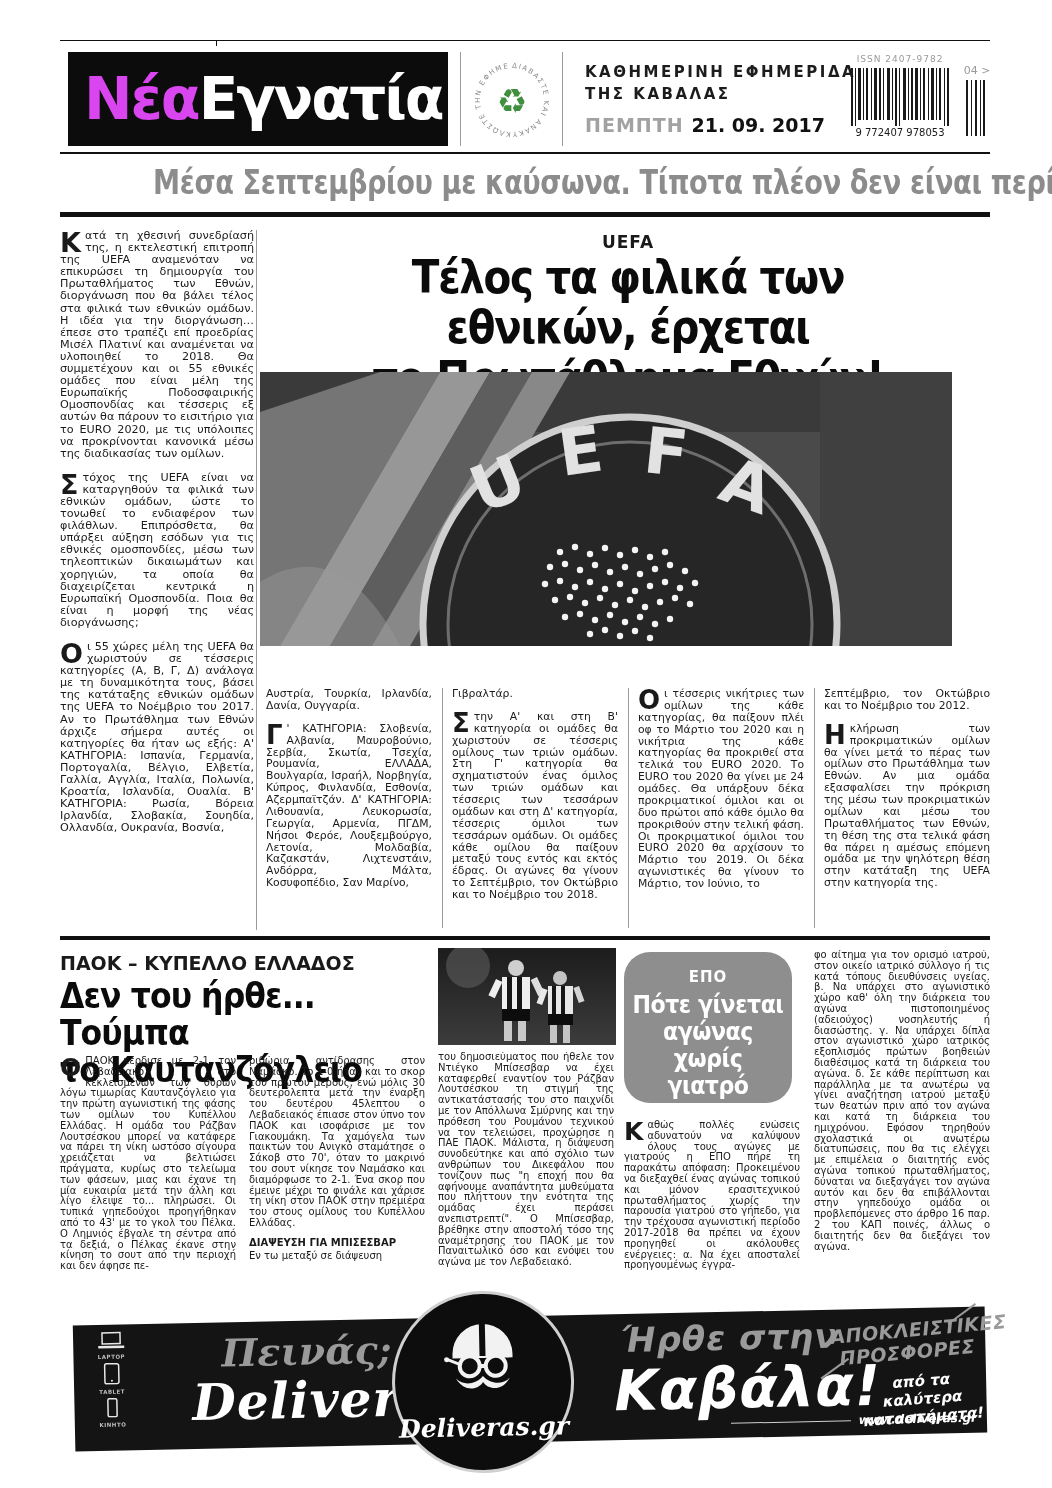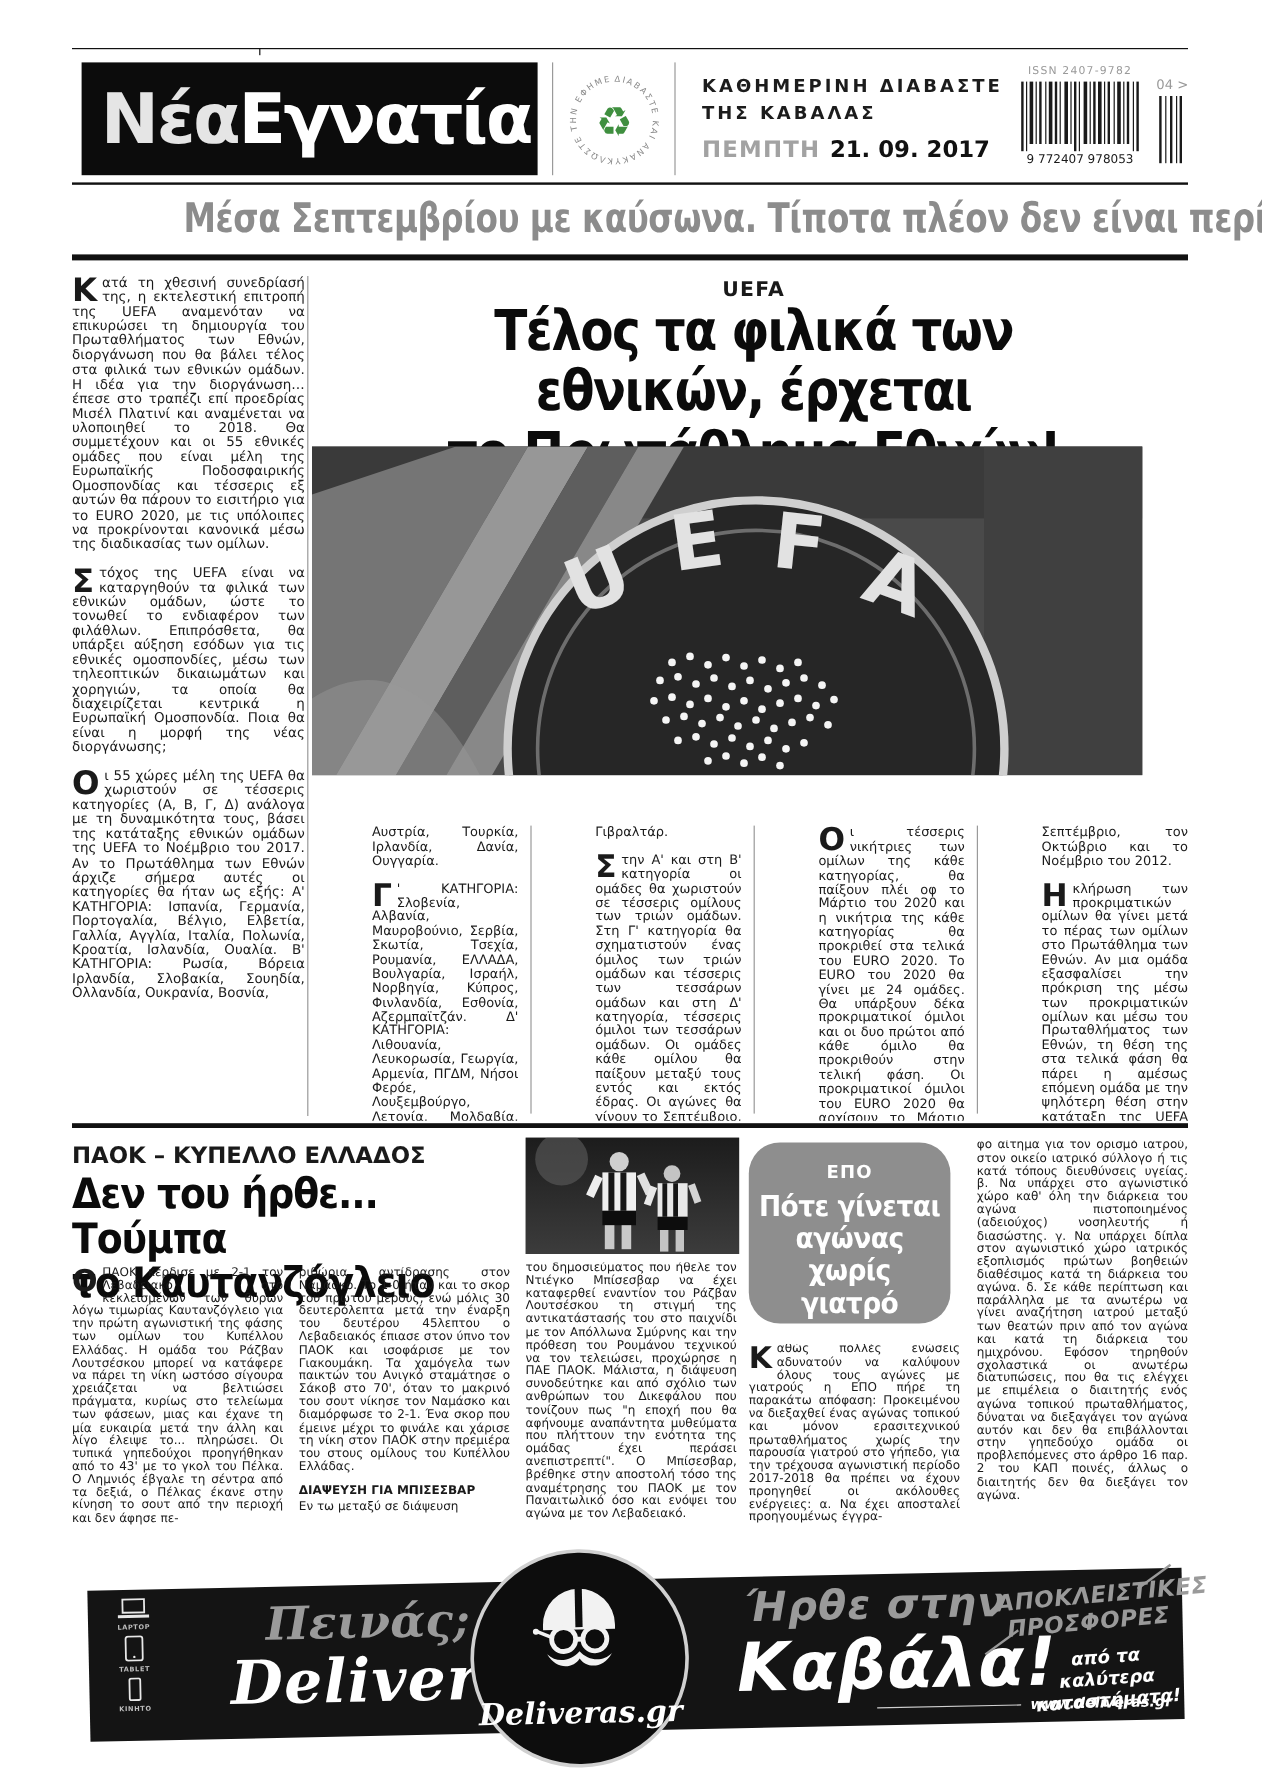--- a/index.html
+++ b/index.html
@@ -5,21 +5,21 @@
   html,body { margin:0; padding:0; background:#fff; }
   .page { position:relative; width:1052px; height:1488px; background:#fff;
           font-family:"DejaVu Sans","Liberation Sans",sans-serif; color:#1a1a1a; overflow:hidden; }
   .abs { position:absolute; }
   .rule { position:absolute; background:#111; }
   .vline { position:absolute; width:1px; background:#9a9a9a; }
 
   
   .logo-box { position:absolute; left:68px; top:52px; width:380px; height:94px; background:#0c0c0c;
               display:flex; align-items:center; padding-left:16px; box-sizing:border-box; }
-  .logo-box .nea { color:#e5e5e5; font-weight:bold; font-size:58px; letter-spacing:-2px; }
+  .logo-box .nea { color:#d946ef; font-weight:bold; font-size:58px; letter-spacing:-2px; }
   .logo-box .egn { color:#ffffff; font-weight:bold; font-size:58px; letter-spacing:-2px; }
   .tagline { position:absolute; left:585px; top:62px; }
   .tagline .t1 { font-size:15px; font-weight:bold; letter-spacing:2.5px; color:#1c1c1c; line-height:1.45; }
   .dateline { position:absolute; left:585px; top:114px; font-size:19px; font-weight:bold; }
   .dateline .day { color:#a2a2a2; letter-spacing:1px; margin-right:8px; }
   .dateline .date { color:#111; }
 
   
   .banner-wrap { position:absolute; left:60px; top:162px; width:930px; text-align:center; }
   .banner-wrap .inner { display:block; transform:scaleX(0.8); transform-origin:center;
@@ -34,21 +34,21 @@
                  font-size:17px; font-weight:bold; letter-spacing:1px; }
   .lead-headline { position:absolute; left:266px; top:252px; width:724px; text-align:center; }
   .lead-headline .inner { display:block; transform:scaleX(0.86); transform-origin:center;
      font-size:47px; line-height:1.07; font-weight:bold; letter-spacing:-1.5px; color:#0b0b0b; }
   .lead-image { position:absolute; left:260px; top:372px; width:692px; height:274px; background:#4a4a4a; overflow:hidden; }
   .lead-caption { position:absolute; left:266px; top:656px; width:724px; text-align:center;
                   font-size:13px; font-weight:bold; }
   .lead-col { position:absolute; top:688px; width:166px; height:246px; overflow:hidden;
               font-size:10.8px; line-height:1.1; }
   .lead-col .dropcap { float:left; font-weight:bold; font-size:26px; line-height:0.82; padding:2px 4px 0 0; }
-  .lead-col p.body-para { margin-bottom:11px;margin-left:44px; }
+  .lead-col p.body-para { margin-bottom:11px; }
 
   
   .paok-kicker { position:absolute; left:60px; top:952px; font-size:19px; font-weight:bold; letter-spacing:0; }
   .paok-headline { position:absolute; left:60px; top:978px; width:400px; }
   .paok-headline .inner { display:block; transform:scaleX(0.9); transform-origin:left top;
      font-size:35px; line-height:1.06; font-weight:bold; letter-spacing:-1px; color:#0b0b0b; }
   .bcol { position:absolute; width:176px; overflow:hidden; font-size:10px; line-height:1.08; }
   .bcol .dropcap { float:left; font-weight:bold; font-size:25px; line-height:0.82; padding:2px 4px 0 0; }
   .bcol p.body-para { margin-bottom:9px; }
   .bcol p.subhead { margin:4px 0 2px 0; font-weight:bold; text-align:left; }
@@ -110,21 +110,21 @@
       <text font-size="7" fill="#8a8a8a" letter-spacing="1.5">
         <textPath href="#recircle">ΔΙΑΒΑΣΤΕ ΚΑΙ ΑΝΑΚΥΚΛΩΣΤΕ ΤΗΝ ΕΦΗΜΕΡΙΔΑ</textPath>
       </text>
       <text x="40" y="53" text-anchor="middle" font-size="34" fill="#3f8f3f">♻</text>
     </svg>
   </div>
 
   <div class="vline" style="left:562px; top:52px; height:94px;"></div>
 
   <div class="tagline">
-    <div class="t1">ΚΑΘΗΜΕΡΙΝΗ ΔΙΑΒΑΣΤΕ</div>
+    <div class="t1">ΚΑΘΗΜΕΡΙΝΗ ΕΦΗΜΕΡΙΔΑ</div>
     <div class="t1">ΤΗΣ ΚΑΒΑΛΑΣ</div>
   </div>
   <div class="dateline">
     <span class="day">ΠΕΜΠΤΗ</span><span class="date">21. 09. 2017</span>
   </div>
 
   <div class="abs" style="left:843px; top:52px; width:114px; height:88px;text-align:center;">
     <svg width="114" height="88" viewBox="0 0 114 88">
       <text x="57" y="10" text-anchor="middle" font-size="9" fill="#9a9a9a" letter-spacing="1">ISSN 2407-9782</text>
       <g fill="#1a1a1a">

